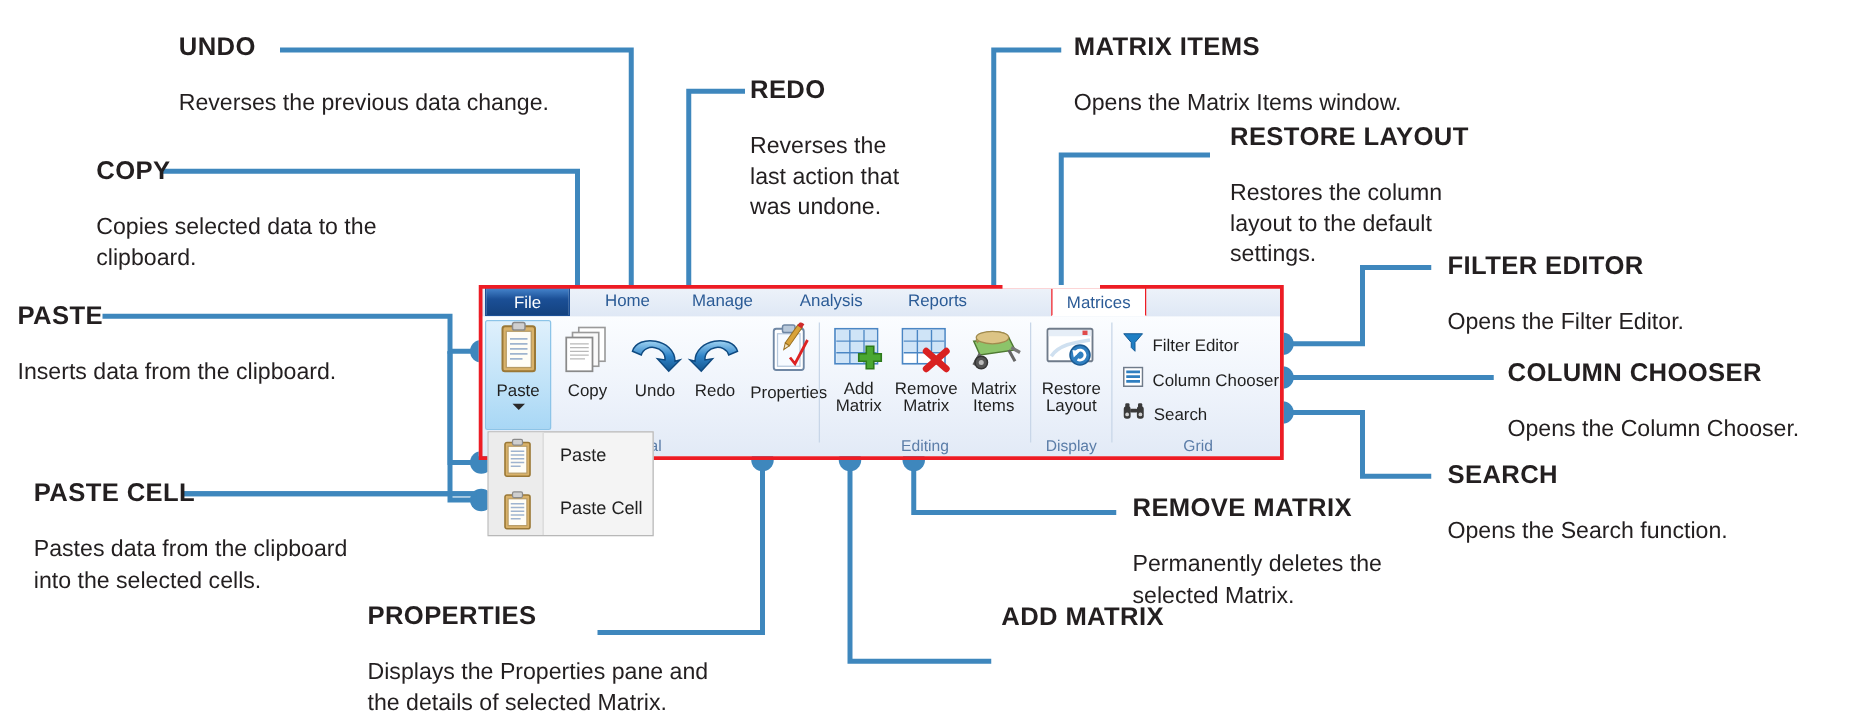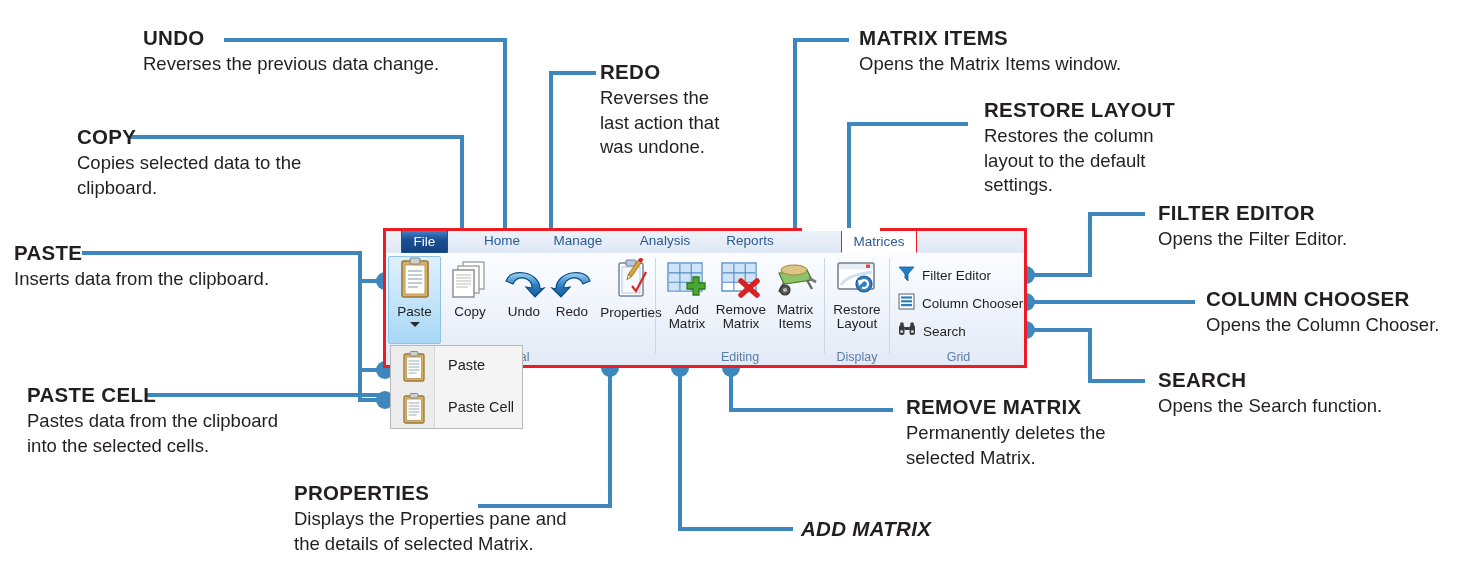--- a/index.html
+++ b/index.html
@@ -10,21 +10,21 @@
   }
   #root{position:absolute;left:0;top:0;width:1480px;height:577px;}
 
   
   .callout{position:absolute;}
   .callout .ttl{
     font-weight:bold;font-size:20.5px;letter-spacing:.3px;
     color:#231f20;line-height:1.12;white-space:nowrap;
   }
   .callout .dsc{
-    font-size:18.5px;line-height:1.33;color:#231f20;margin-top:2px;
+    font-size:18.5px;line-height:1.33;color:#231f20;margin-top:20px;
   }
 
   
   #wires{position:absolute;left:0;top:0;width:1480px;height:577px;pointer-events:none;}
 
   
   #ribbon{
     position:absolute;left:383px;top:228px;width:644px;height:140px;
     box-sizing:border-box;
   }
@@ -213,28 +213,28 @@
   <div class="callout" style="left:906px;top:396px;">
     <div class="ttl">REMOVE MATRIX</div>
     <div class="dsc">Permanently deletes the<br>selected Matrix.</div>
   </div>
 
   <div class="callout" style="left:294px;top:482px;">
     <div class="ttl">PROPERTIES</div>
     <div class="dsc">Displays the Properties pane and<br>the details of selected Matrix.</div>
   </div>
 
-  <div class="callout" style="left:801px;top:518px;font-style:italic;">
+  <div class="callout" style="left:801px;top:483px;">
     <div class="ttl">ADD MATRIX</div>
   </div>
 
   <div id="ribbon">
 
     <div class="tabstrip">
-      <div class="tab file" style="left:5px;width:47px;margin-left:13px;"><span>File</span></div>
+      <div class="tab file" style="left:5px;width:68px;"><span>File</span></div>
       <div class="tab" style="left:88px;width:62px;"><span>Home</span></div>
       <div class="tab" style="left:157px;width:76px;"><span>Manage</span></div>
       <div class="tab" style="left:244px;width:76px;"><span>Analysis</span></div>
       <div class="tab" style="left:330px;width:74px;"><span>Reports</span></div>
       <div class="tab active" style="left:420px;width:76px;"><span>Matrices</span></div>
     </div>
 
     <div class="ribbonbody">
 
       <div class="group" style="left:0;width:272px;">

